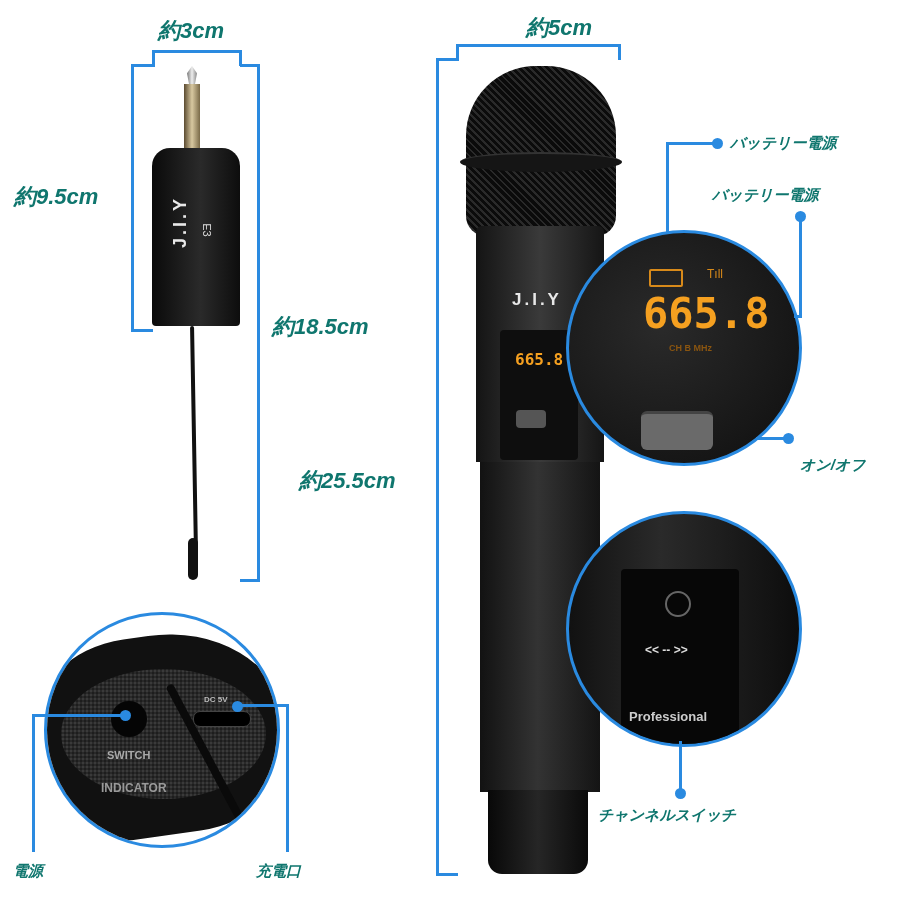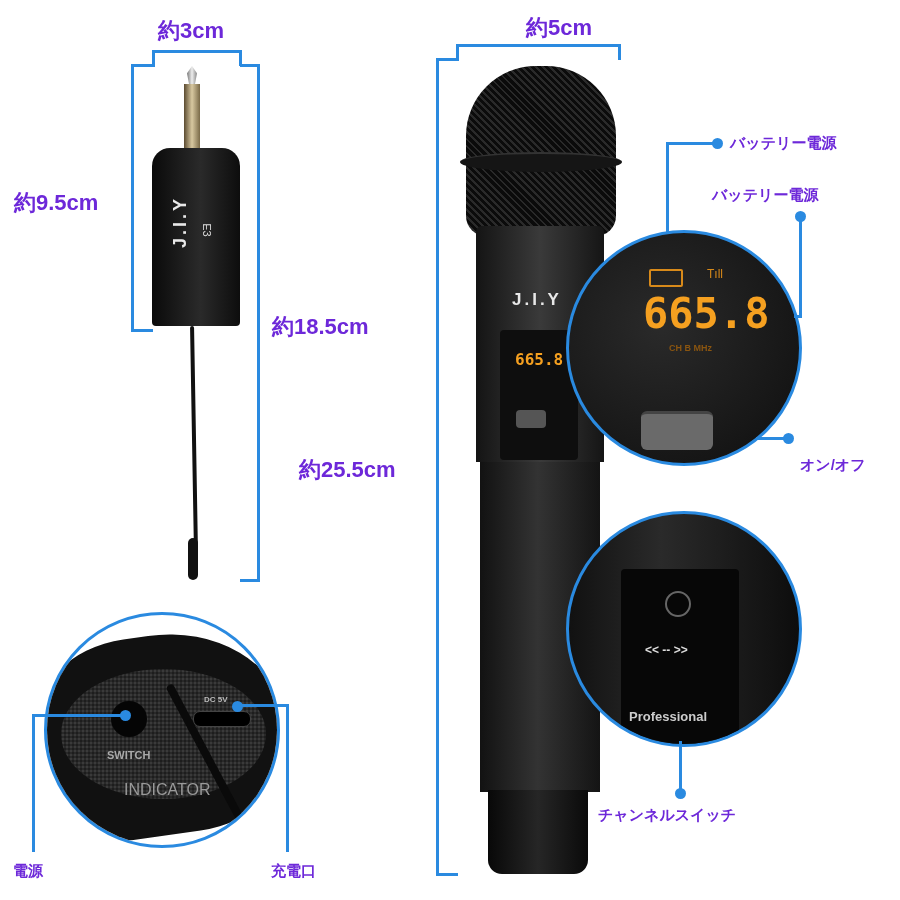--- a/index.html
+++ b/index.html
@@ -1,18 +1,18 @@
 <!DOCTYPE html>
 <html><head>
 <meta charset="utf-8">
 <style>
   html,body{margin:0;padding:0;background:#fff;}
   body{width:900px;height:900px;position:relative;overflow:hidden;font-family:"Liberation Sans","DejaVu Sans",sans-serif;}
   .abs{position:absolute;}
-  .lbl{position:absolute;font-weight:bold;color:#6d28d9;white-space:nowrap;}
+  .lbl{position:absolute;font-weight:bold;color:#0f766e;white-space:nowrap;font-style:italic;}
   .dim{font-size:22px;}
   .call{font-size:15px;}
   .bl{position:absolute;background:#2a8ae0;}
   .dot{position:absolute;width:11px;height:11px;border-radius:50%;background:#2a8ae0;}
   .circle{position:absolute;border:3px solid #2a8ae0;border-radius:50%;overflow:hidden;background:#1a1a1a;}
   .brand{color:#e8e8e8;font-weight:bold;letter-spacing:3px;}
 </style>
 </head>
 <body>
 
@@ -22,42 +22,42 @@
 <div class="bl" style="left:152px;top:50px;width:3px;height:16px;"></div>
 <div class="bl" style="left:239px;top:50px;width:3px;height:16px;"></div>
 
 <div class="bl" style="left:131px;top:64px;width:24px;height:3px;"></div>
 <div class="bl" style="left:131px;top:64px;width:3px;height:268px;"></div>
 <div class="bl" style="left:131px;top:329px;width:22px;height:3px;"></div>
 <div class="bl" style="left:240px;top:64px;width:19px;height:3px;"></div>
 <div class="bl" style="left:257px;top:64px;width:3px;height:518px;"></div>
 <div class="bl" style="left:240px;top:579px;width:20px;height:3px;"></div>
 
-<div class="lbl dim" style="left:14px;top:188px;">約9.5cm</div>
+<div class="lbl dim" style="left:14px;top:182px;">約9.5cm</div>
 <div class="lbl dim" style="left:272px;top:312px;">約18.5cm</div>
 
 <div class="abs" style="left:187px;top:66px;width:10px;height:18px;background:linear-gradient(90deg,#777,#eee,#888);clip-path:polygon(50% 0,100% 40%,80% 100%,20% 100%,0 40%);"></div>
 <div class="abs" style="left:184px;top:84px;width:16px;height:65px;background:linear-gradient(90deg,#5a4a30,#d8c8a0,#7a6a48);"></div>
 
 <div class="abs" style="left:152px;top:148px;width:88px;height:178px;background:linear-gradient(90deg,#0a0a0a,#2a2a2a 55%,#0d0d0d);border-radius:18px 18px 4px 4px;">
   <div class="abs brand" style="left:18px;top:100px;font-size:18px;transform:rotate(-90deg);transform-origin:left top;">J.I.Y</div>
   <div class="abs" style="left:48px;top:76px;font-size:11px;color:#ddd;transform:rotate(90deg);">E3</div>
 </div>
 
 <div class="abs" style="left:192px;top:326px;width:4px;height:225px;background:#111;border-radius:2px;transform:rotate(-1deg);"></div>
 <div class="abs" style="left:188px;top:538px;width:10px;height:42px;background:#111;border-radius:5px;"></div>
 
 <div class="lbl dim" style="left:526px;top:13px;">約5cm</div>
 <div class="bl" style="left:456px;top:44px;width:165px;height:3px;"></div>
 <div class="bl" style="left:456px;top:44px;width:3px;height:16px;"></div>
 <div class="bl" style="left:618px;top:44px;width:3px;height:16px;"></div>
 <div class="bl" style="left:436px;top:58px;width:23px;height:3px;"></div>
 <div class="bl" style="left:436px;top:58px;width:3px;height:818px;"></div>
 <div class="bl" style="left:436px;top:873px;width:22px;height:3px;"></div>
-<div class="lbl dim" style="left:299px;top:455px;">約25.5cm</div>
+<div class="lbl dim" style="left:299px;top:466px;">約25.5cm</div>
 
 <div class="abs" style="left:466px;top:66px;width:150px;height:170px;border-radius:70px 70px 20px 20px;background:repeating-linear-gradient(45deg,#0b0b0b 0 3px,#2a2a2a 3px 5px),#111;"></div>
 <div class="abs" style="left:460px;top:152px;width:162px;height:18px;border-radius:50%;background:#151515;border-top:2px solid #333;"></div>
 
 <div class="abs" style="left:476px;top:226px;width:128px;height:236px;background:linear-gradient(90deg,#141414,#3a3a3a 50%,#151515);border-radius:6px 6px 0 0;"></div>
 <div class="abs brand" style="left:512px;top:290px;font-size:17px;">J.I.Y</div>
 <div class="abs" style="left:500px;top:330px;width:78px;height:130px;background:#0e0e0e;border-radius:4px;">
   <div class="abs" style="left:15px;top:20px;font-size:16px;color:#f5a020;font-family:'DejaVu Sans Mono',monospace;font-weight:bold;">665.8</div>
   <div class="abs" style="left:16px;top:80px;width:30px;height:18px;background:#555;border-radius:4px;"></div>
 </div>
@@ -95,28 +95,28 @@
 </div>
 <div class="bl" style="left:679px;top:741px;width:3px;height:50px;"></div>
 <div class="dot" style="left:675px;top:788px;"></div>
 <div class="lbl call" style="left:598px;top:806px;">チャンネルスイッチ</div>
 
 <div class="circle" style="left:44px;top:612px;width:230px;height:230px;background:#fff;">
   <div class="abs" style="left:-10px;top:20px;width:250px;height:200px;background:#111;border-radius:40% 50% 40% 30%;transform:rotate(-8deg);"></div>
   <div class="abs" style="left:14px;top:54px;width:205px;height:130px;background:radial-gradient(#3a3a3a 1px,#1d1d1d 2px);background-size:4px 4px;border-radius:50%;">
     <div class="abs" style="left:50px;top:32px;width:36px;height:36px;border-radius:50%;background:#050505;"></div>
     <div class="abs" style="left:46px;top:80px;font-size:11px;color:#aaa;font-weight:bold;">SWITCH</div>
-    <div class="abs" style="left:40px;top:112px;font-size:16px;color:#999;font-weight:normal;margin-left:23px;">INDICATOR</div>
+    <div class="abs" style="left:40px;top:112px;font-size:12px;color:#999;font-weight:bold;">INDICATOR</div>
     <div class="abs" style="left:143px;top:26px;font-size:8px;color:#bbb;font-weight:bold;">DC 5V</div>
     <div class="abs" style="left:132px;top:42px;width:56px;height:14px;border-radius:7px;background:#000;border:1px solid #444;"></div>
   </div>
   <div class="abs" style="left:118px;top:70px;width:8px;height:190px;background:#0a0a0a;transform:rotate(-28deg);transform-origin:top;border-radius:4px;"></div>
 </div>
 
 <div class="dot" style="left:120px;top:710px;"></div>
 <div class="bl" style="left:32px;top:714px;width:92px;height:3px;"></div>
 <div class="bl" style="left:32px;top:714px;width:3px;height:138px;"></div>
 <div class="lbl call" style="left:13px;top:862px;">電源</div>
 
 <div class="dot" style="left:232px;top:701px;"></div>
 <div class="bl" style="left:238px;top:704px;width:50px;height:3px;"></div>
 <div class="bl" style="left:286px;top:704px;width:3px;height:148px;"></div>
-<div class="lbl call" style="left:271px;top:862px;">充電口</div>
+<div class="lbl call" style="left:256px;top:862px;">充電口</div>
 
 </body></html>

